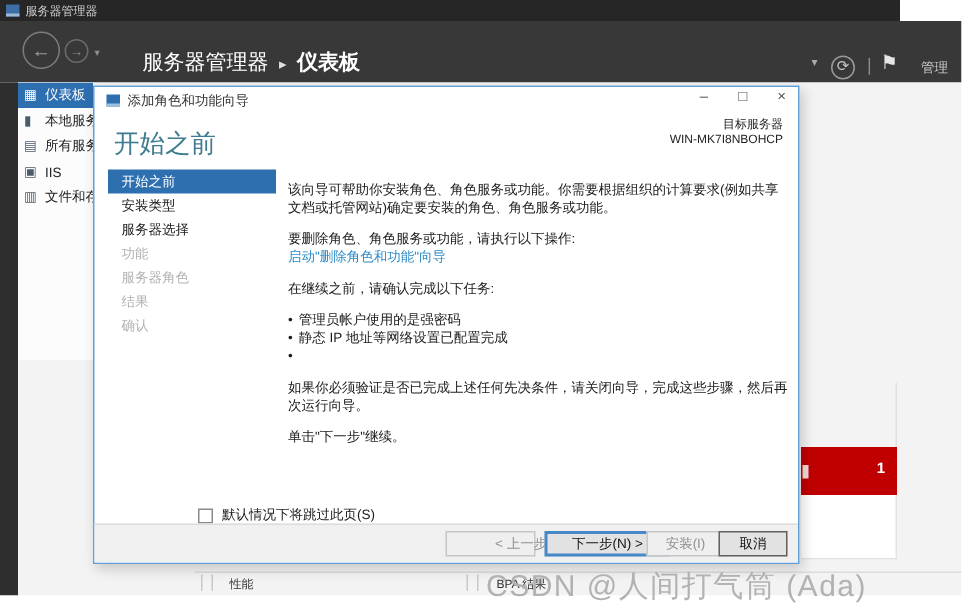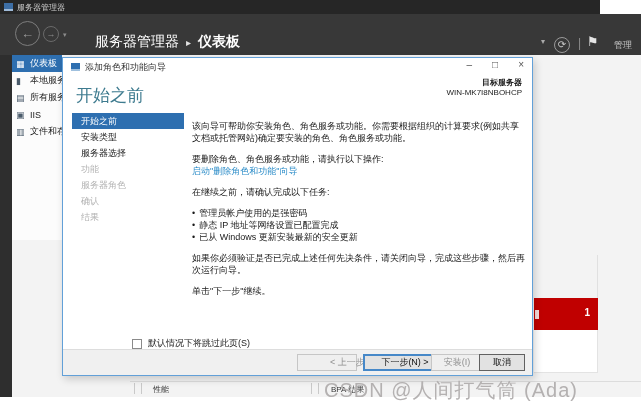--- a/index.html
+++ b/index.html
@@ -55,21 +55,21 @@
   .wizard { position:absolute; left:62px; top:57px; width:471px; height:319px; background:#fff;
             border:1px solid #62a0d8; box-shadow:2px 3px 8px rgba(0,0,0,.18); }
   .dlg-titlebar { position:absolute; left:0; top:0; right:0; height:18px; display:flex; align-items:center;
                   gap:5px; padding-left:8px; font-size:9px; color:#333; }
   .dlg-icon { width:9px; height:8px; background:#2e6fb0; border-bottom:2px solid #9fc0de; }
   .dlg-controls { position:absolute; right:8px; top:1px; display:flex; gap:20px;
                   color:#555; font-size:10px; }
   .dlg-controls span { cursor:default; }
   .page-title { position:absolute; left:13px; top:26px; font-size:17px; color:#3e7b8f; white-space:nowrap; }
   .dest { position:absolute; right:10px; top:20px; text-align:right; font-size:8px; color:#222; line-height:10px; }
-  .dest .dest-label { font-weight:bold; }
+  .dest .dest-label { font-weight:normal; }
 
   .dlg-nav { position:absolute; left:9px; top:55px; width:112px; font-size:9px; }
   .dlg-nav .item { height:16px; line-height:16px; padding-left:9px; color:#1a1a1a; white-space:nowrap; }
   .dlg-nav .item.selected { background:#2e6fb0; color:#fff; }
   .dlg-nav .item.disabled { color:#b2b2b2; }
 
   .dlg-content { position:absolute; left:129px; top:62px; width:334px; font-size:9px;
                  line-height:12px; color:#1a1a1a; }
   .dlg-content p { margin:0 0 9px; }
   .dlg-content p.tight { margin-bottom:0; }
@@ -175,41 +175,40 @@
     <div class="dest-label">目标服务器</div>
     <div>WIN-MK7I8NBOHCP</div>
   </div>
 
   <div class="dlg-nav">
     <div class="item selected">开始之前</div>
     <div class="item">安装类型</div>
     <div class="item">服务器选择</div>
     <div class="item disabled">功能</div>
     <div class="item disabled">服务器角色</div>
+    <div class="item disabled">结果</div>
     <div class="item disabled">确认</div>
-    <div class="item disabled">结果</div>
   </div>
 
   <div class="dlg-content">
     <p>该向导可帮助你安装角色、角色服务或功能。你需要根据组织的计算要求(例如共享文档或托管网站)确定要安装的角色、角色服务或功能。</p>
     <p class="tight">要删除角色、角色服务或功能，请执行以下操作:</p>
     <div class="dlg-link">启动"删除角色和功能"向导</div>
     <p>在继续之前，请确认完成以下任务:</p>
     <ul class="bullets">
       <li>
           <span class="dot">•</span>
           <span>管理员帐户使用的是强密码</span>
         </li>
       <li>
           <span class="dot">•</span>
           <span>静态 IP 地址等网络设置已配置完成</span>
         </li>
       <li>
           <span class="dot">•</span>
-          <span>已从 Windows 更新安装最新的安全更新</span>
         </li>
     </ul>
     <p>如果你必须验证是否已完成上述任何先决条件，请关闭向导，完成这些步骤，然后再次运行向导。</p>
     <p>单击"下一步"继续。</p>
   </div>
 
   <div class="dlg-check">
     <span class="checkbox-box"></span>
     <span>默认情况下将跳过此页(S)</span>
   </div>

